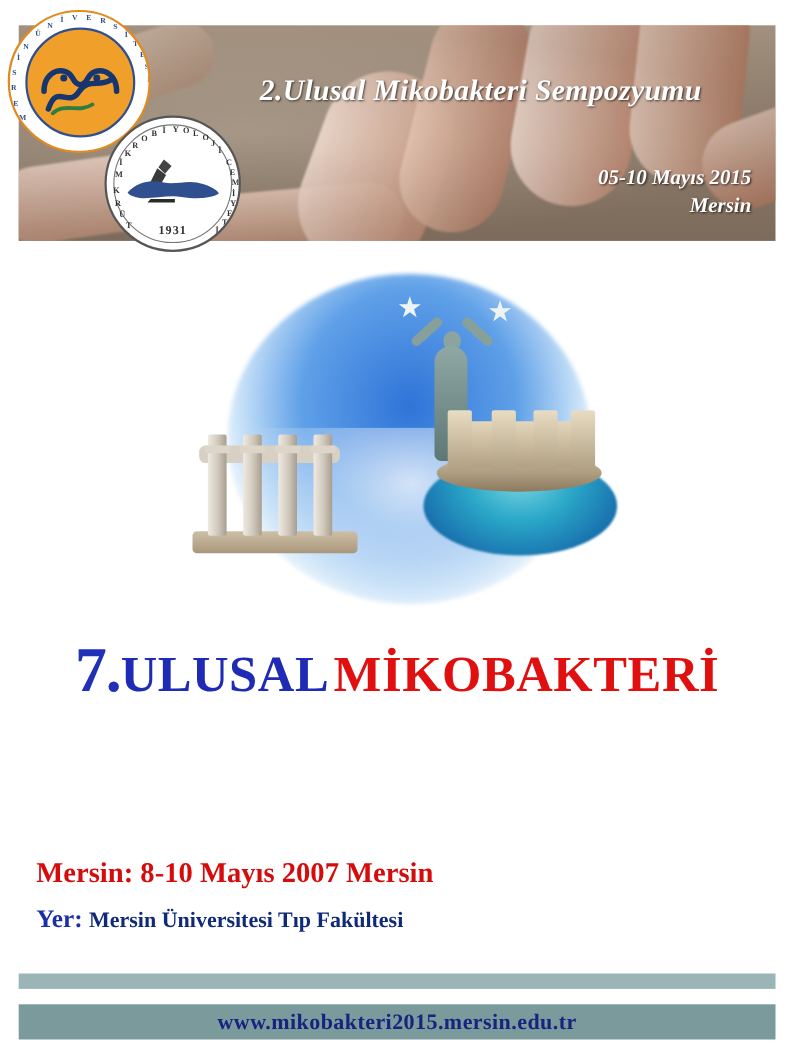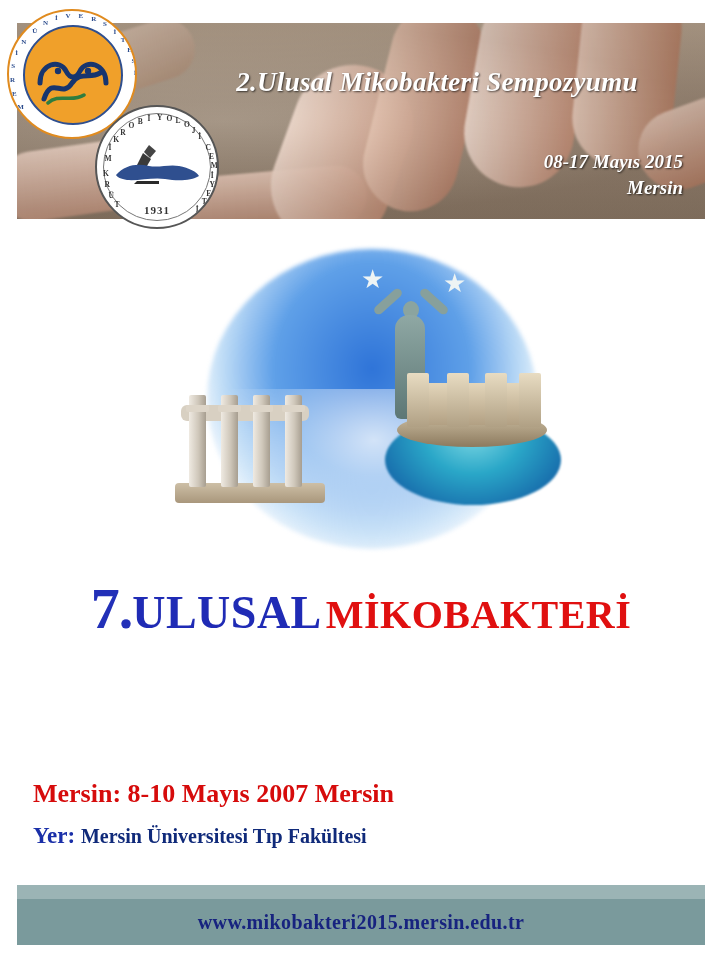--- a/index.html
+++ b/index.html
@@ -394,21 +394,21 @@
     color: #2230b8;
     letter-spacing: -1px;
   }
   .t-ulusal {
     font-size: 46px;
     font-weight: bold;
     color: #1f2bb5;
     letter-spacing: .5px;
   }
   .t-miko {
-    font-size: 40px;
+    font-size: 46px;
     font-weight: bold;
     color: #e01010;
     letter-spacing: .5px;
   }
   .t-line2 {
     display: block;
     margin-top: 8px;
     font-size: 46px;
     font-weight: bold;
     color: #1f2bb5;
@@ -449,21 +449,21 @@
     padding-left: 66px;
     margin-top: 6px;
   }
 
   
   .footer {
     position: absolute;
     left: 16px;
     bottom: 14px;
     width: 688px;
-    height: 46px;
+    height: 32px;
     background: #7a9a9c;
     display: flex;
     align-items: center;
     justify-content: center;
   }
   .footer .url {
     font-size: 20px;
     font-weight: bold;
     color: #17237f;
     letter-spacing: .4px;
@@ -490,21 +490,21 @@
     <div class="bacillus b3"></div>
     <div class="bacillus b4"></div>
     <div class="bacillus b5"></div>
     <div class="bacillus b6"></div>
     <div class="bacillus b7"></div>
     <div class="banner-shade"></div>
 
     <div class="banner-title">2.Ulusal Mikobakteri Sempozyumu</div>
 
     <div class="banner-date">
-      <div>08-17 Mayıs 2015</div>
+      <div>05-10 Mayıs 2015</div>
       <div>Mersin</div>
     </div>
   </div>
 
   <div class="logo-uni">
     <div class="ring-text">
       <span style="transform:rotate(-118deg) translate(0,-62px) rotate(118deg)">M</span>
       <span style="transform:rotate(-105deg) translate(0,-62px) rotate(105deg)">E</span>
       <span style="transform:rotate(-92deg) translate(0,-62px) rotate(92deg)">R</span>
       <span style="transform:rotate(-79deg) translate(0,-62px) rotate(79deg)">S</span>

